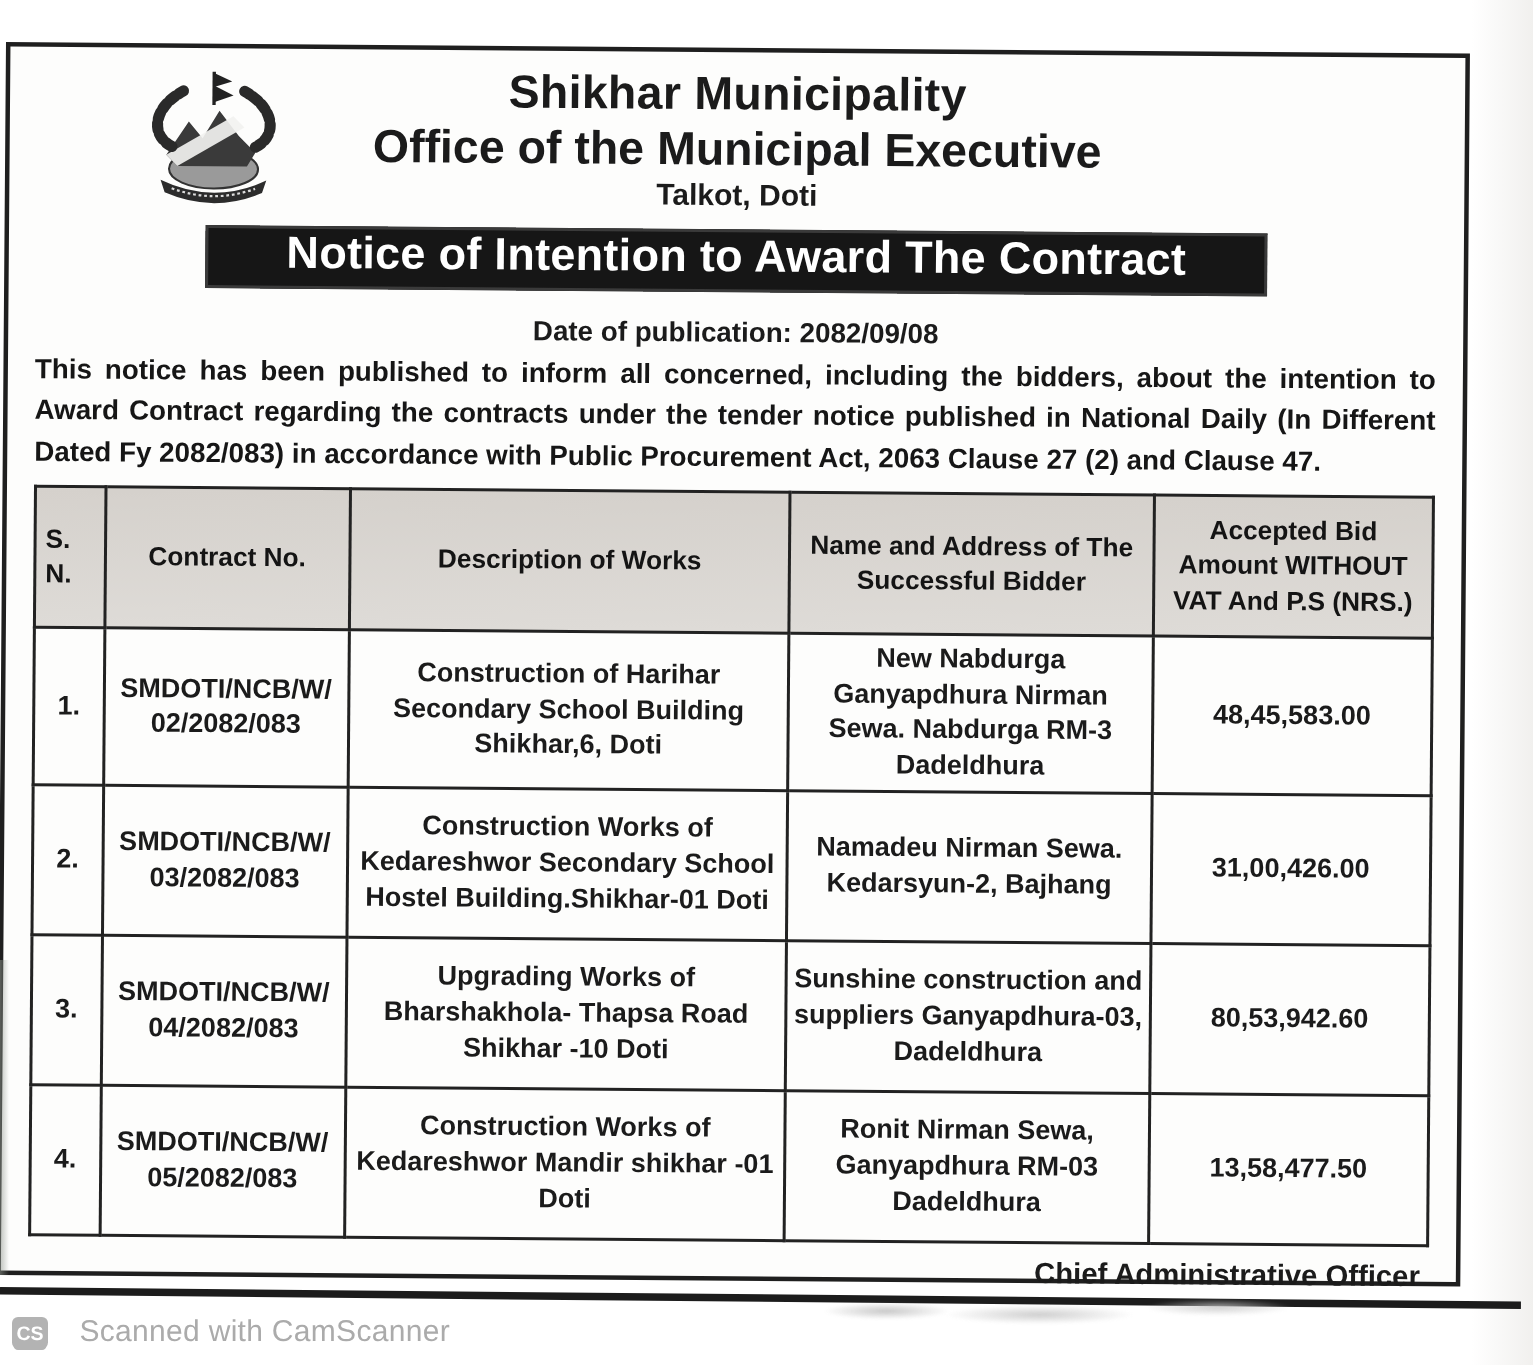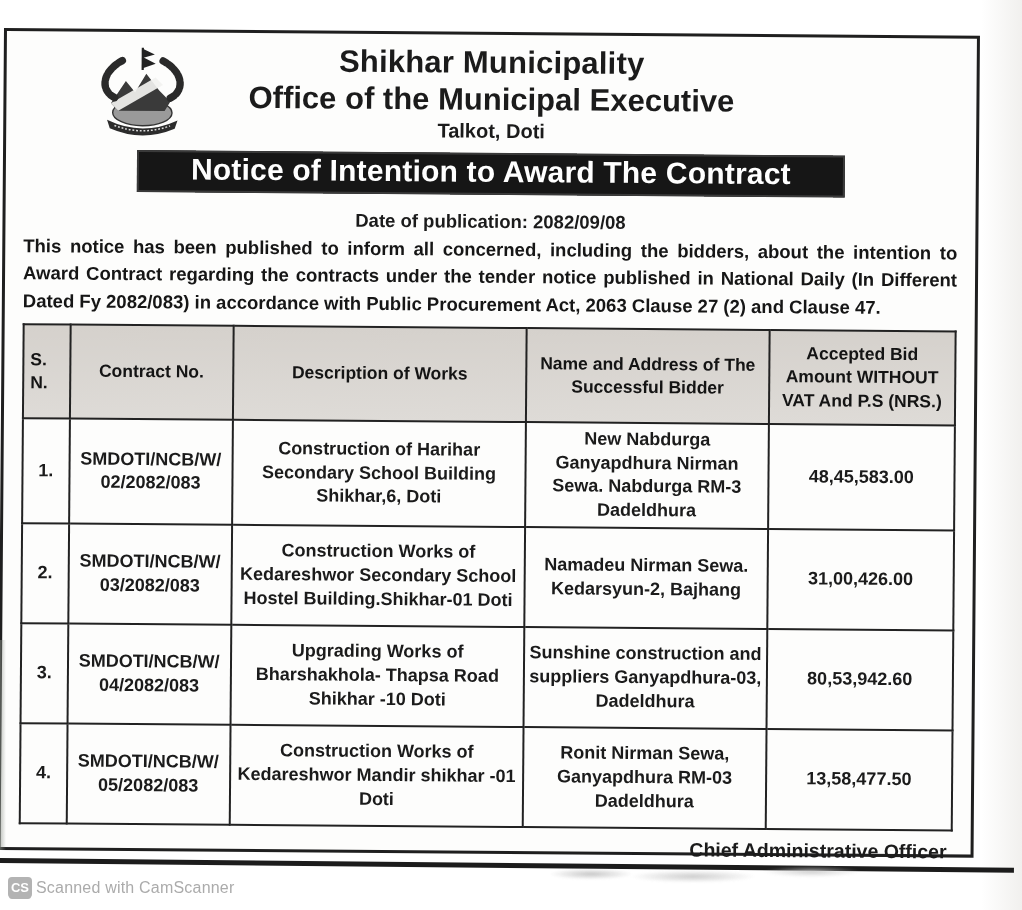--- a/index.html
+++ b/index.html
@@ -74,29 +74,29 @@
     position:absolute;left:540px;top:862px;width:340px;height:24px;
     background:
       radial-gradient(ellipse 60px 8px at 15% 50%,#b9b9b9 0%,rgba(255,255,255,0) 70%),
       radial-gradient(ellipse 90px 9px at 45% 60%,#c2c2c2 0%,rgba(255,255,255,0) 70%),
       radial-gradient(ellipse 70px 8px at 80% 40%,#c6c6c6 0%,rgba(255,255,255,0) 70%);
     filter:blur(1px);opacity:.8;
   }
   
   .watermark{
     position:absolute;left:8px;top:877px;
-    display:flex;align-items:center;gap:4px;
+    display:flex;align-items:center;gap:21px;
   }
   .cs-badge{
     width:24px;height:21px;border-radius:4px;background:#b3b3b3;
     color:#ffffff;font-size:13px;font-weight:700;
     display:flex;align-items:center;justify-content:center;
     box-shadow:0 2px 0 -1px #b3b3b3;
   }
-  .wm-text{color:#ababab;font-size:16px;font-weight:400;letter-spacing:.2px;}
+  .wm-text{color:#ababab;font-size:20px;font-weight:400;letter-spacing:.2px;}
 </style>
 </head>
 <body>
 
 <div class="scan-tilt">
   <div class="page">
 
     <div class="header">
       <svg class="logo" viewBox="0 0 120 110" aria-hidden="true">
         <ellipse cx="60" cy="74" rx="32" ry="14" fill="#9a9a9a" stroke="#333" stroke-width="1.5"></ellipse>

